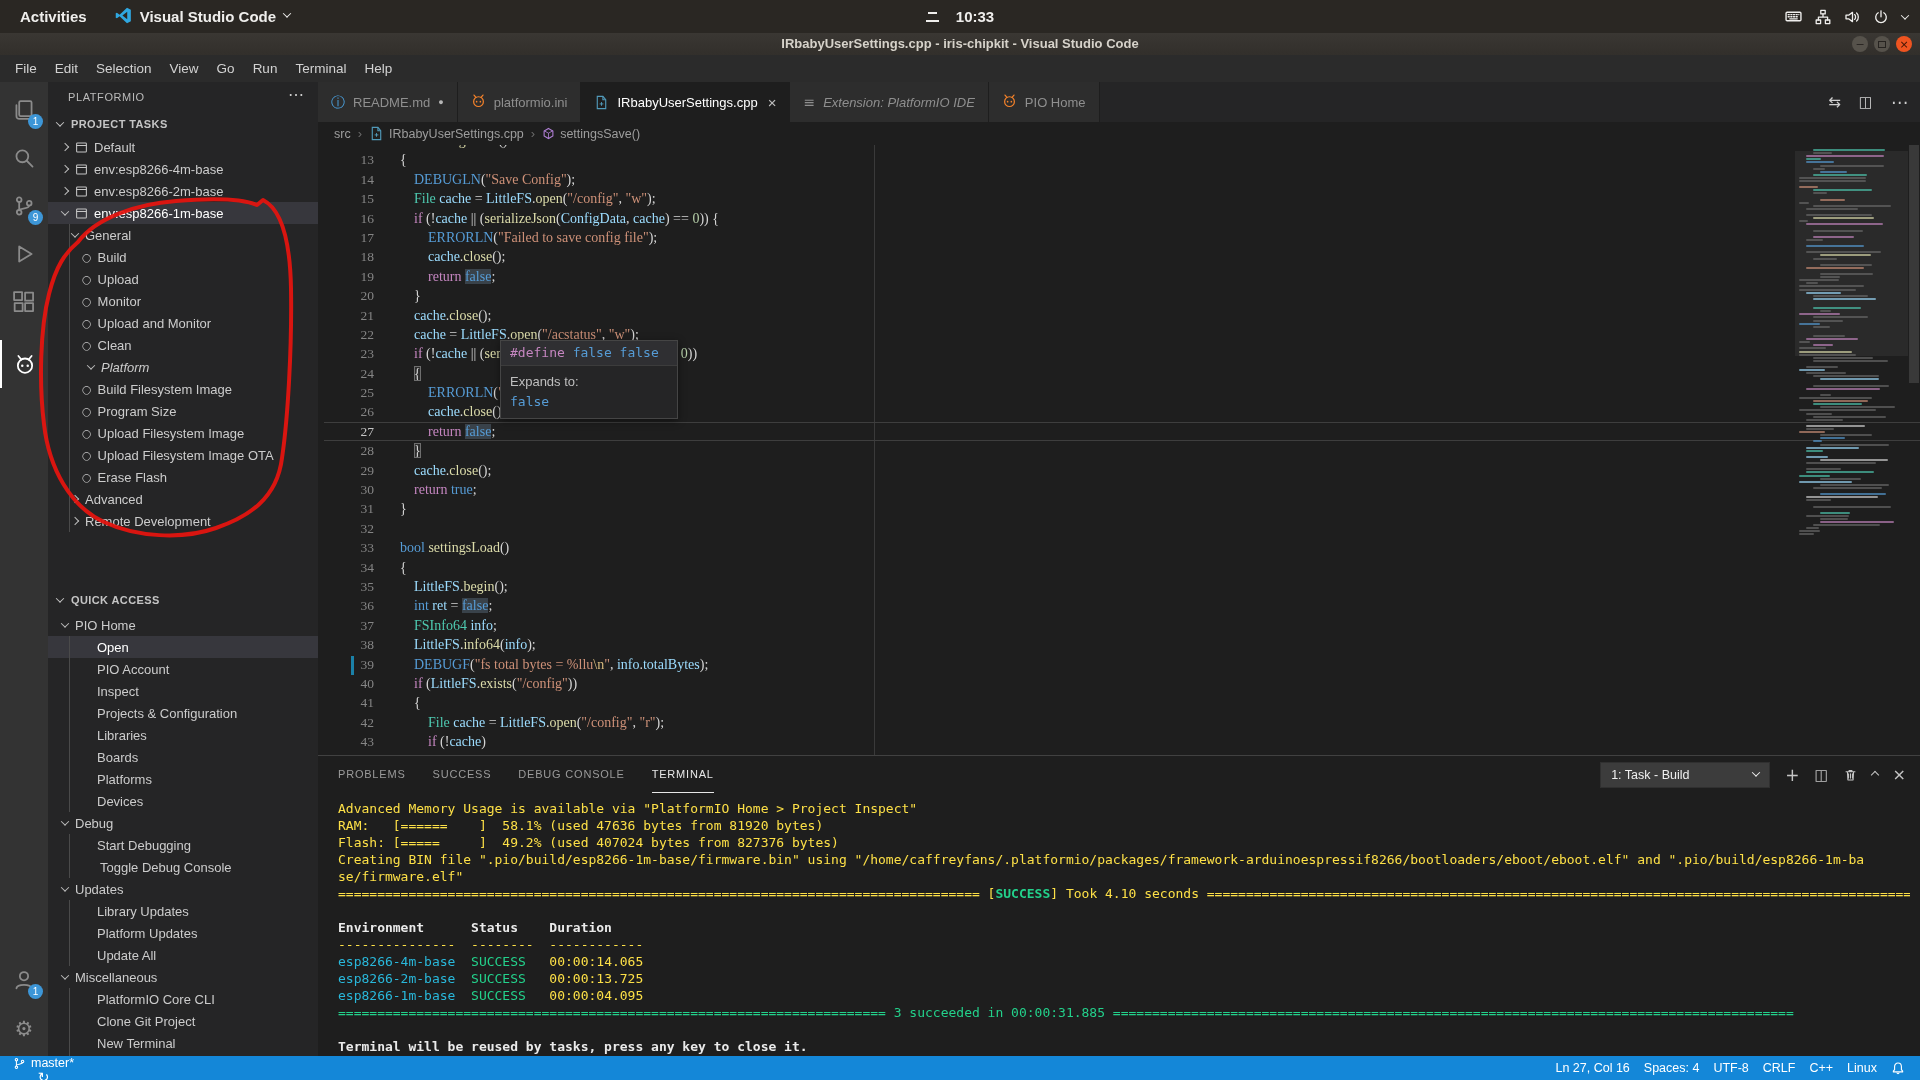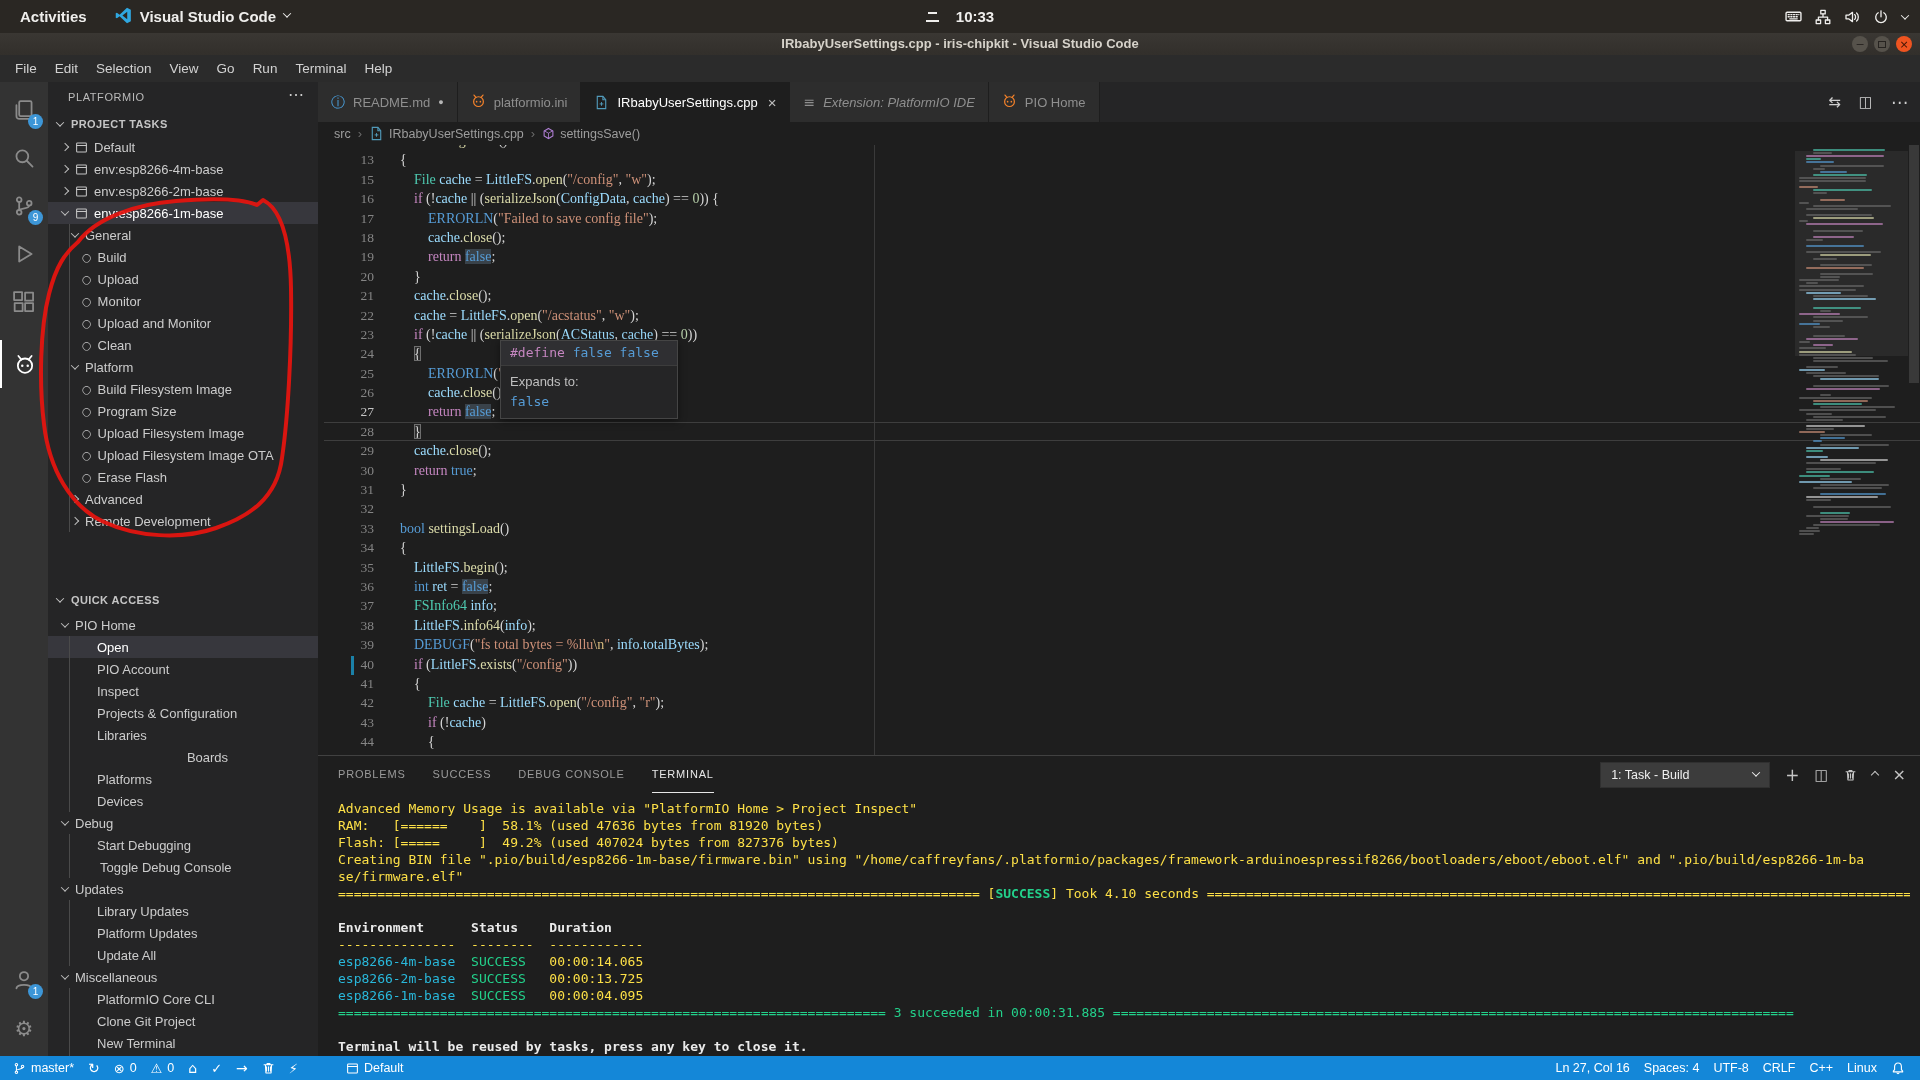--- a/index.html
+++ b/index.html
@@ -116,21 +116,21 @@
   .p-select{width:170px;height:26px;background:#3c3c3c;color:#f0f0f0;font-size:12.5px;display:flex;align-items:center;
             justify-content:space-between;padding:0 10px;box-sizing:border-box;border:1px solid #303030;}
   .p-controls .ug{font-size:15px;}
   .term{position:absolute;left:20px;right:10px;top:44px;bottom:2px;font-family:"DejaVu Sans Mono",monospace;
         font-size:13px;line-height:17px;overflow:hidden;}
   .tline{height:17px;white-space:pre;}
   .tf{color:#fde047;}.tb{color:#eaeaea;font-weight:bold;}.tc{color:#29b8db;}.tg{color:#23d18b;}.tgb{color:#23d18b;font-weight:bold;}
 
   
   .statusbar{position:absolute;left:0;bottom:0;width:1920px;height:24px;color:#ffffff;z-index:7;display:flex;align-items:center;font-size:12.5px;}
-  .sb-left{display:flex;align-items:center;height:100%;padding-left:6px;}
+  .sb-left{display:flex;align-items:center;height:100%;padding-left:6px;flex-direction:column;}
   .sb-right{position:absolute;right:8px;display:flex;align-items:center;height:100%;}
   .sb-item{display:flex;align-items:center;gap:5px;padding:0 7px;height:100%;}
   .sb-item .ug{font-size:13px;}
   .sb-gap{width:34px;}
 
   
   .annot{position:absolute;left:0;top:0;width:1920px;height:1080px;z-index:9;pointer-events:none;}
 </style>
 </head>
 <body>
@@ -361,21 +361,21 @@
             <span class="ug" style="font-size:11px">○</span>
           </span>
           <span>Upload and Monitor</span>
         </div>
         <div class="srow" style="padding-left: 34px;">
           <span class="ricon" style="display: inline-flex; align-items: center;">
             <span class="ug" style="font-size:11px">○</span>
           </span>
           <span>Clean</span>
         </div>
-        <div class="srow" style="padding-left: 24px;">
+        <div class="srow" style="padding-left: 40px; font-style: italic;">
           <span class="chev small down"></span>
           <span>Platform</span>
         </div>
         <div class="srow" style="padding-left: 34px;">
           <span class="ricon" style="display: inline-flex; align-items: center;">
             <span class="ug" style="font-size:11px">○</span>
           </span>
           <span>Build Filesystem Image</span>
         </div>
         <div class="srow" style="padding-left: 34px;">
@@ -429,21 +429,21 @@
         </div>
         <div class="srow" style="padding-left: 49px;">
           <span>Inspect</span>
         </div>
         <div class="srow" style="padding-left: 49px;">
           <span>Projects &amp; Configuration</span>
         </div>
         <div class="srow" style="padding-left: 49px;">
           <span>Libraries</span>
         </div>
-        <div class="srow" style="padding-left: 49px; justify-content: center;">
+        <div class="srow" style="padding-left: 49px;">
           <span>Boards</span>
         </div>
         <div class="srow" style="padding-left: 49px;">
           <span>Platforms</span>
         </div>
         <div class="srow" style="padding-left: 49px;">
           <span>Devices</span>
         </div>
         <div class="srow" style="padding-left: 14px;">
           <span class="chev small down"></span>
@@ -574,20 +574,21 @@
           </span>
           <span>settingsSave()</span>
         </span>
       </div>
 
     <div class="codeview" id="codeview">
       <div class="ruler"></div>
       <div class="lines" id="codelines">
           <div class="crow"><span class="ln">12</span><span class="kb">bool</span><span class="pl"> </span><span class="fn">settingsSave</span><span class="pl">()</span></div>
           <div class="crow"><span class="ln">13</span><span class="pl">{</span></div>
+          <div class="crow"><span class="ln">14</span><span class="pl">    </span><span class="kb">DEBUGLN</span><span class="pl">(</span><span class="st">"Save Config"</span><span class="pl">);</span></div>
           <div class="crow"><span class="ln">15</span><span class="pl">    </span><span class="ty">File</span><span class="pl"> </span><span class="vr">cache</span><span class="pl"> = </span><span class="vr">LittleFS</span><span class="pl">.</span><span class="fn">open</span><span class="pl">(</span><span class="st">"/config"</span><span class="pl">, </span><span class="st">"w"</span><span class="pl">);</span></div>
           <div class="crow"><span class="ln">16</span><span class="pl">    </span><span class="kw">if</span><span class="pl"> (!</span><span class="vr">cache</span><span class="pl"> || (</span><span class="fn">serializeJson</span><span class="pl">(</span><span class="vr">ConfigData</span><span class="pl">, </span><span class="vr">cache</span><span class="pl">) == </span><span class="nm">0</span><span class="pl">)) {</span></div>
           <div class="crow"><span class="ln">17</span><span class="pl">        </span><span class="kb">ERRORLN</span><span class="pl">(</span><span class="st">"Failed to save config file"</span><span class="pl">);</span></div>
           <div class="crow"><span class="ln">18</span><span class="pl">        </span><span class="vr">cache</span><span class="pl">.</span><span class="fn">close</span><span class="pl">();</span></div>
           <div class="crow"><span class="ln">19</span><span class="pl">        </span><span class="kw">return</span><span class="pl"> </span><span class="kb hl">false</span><span class="pl">;</span></div>
           <div class="crow"><span class="ln">20</span><span class="pl">    }</span></div>
           <div class="crow"><span class="ln">21</span><span class="pl">    </span><span class="vr">cache</span><span class="pl">.</span><span class="fn">close</span><span class="pl">();</span></div>
           <div class="crow"><span class="ln">22</span><span class="pl">    </span><span class="vr">cache</span><span class="pl"> = </span><span class="vr">LittleFS</span><span class="pl">.</span><span class="fn">open</span><span class="pl">(</span><span class="st">"/acstatus"</span><span class="pl">, </span><span class="st">"w"</span><span class="pl">);</span></div>
           <div class="crow"><span class="ln">23</span><span class="pl">    </span><span class="kw">if</span><span class="pl"> (!</span><span class="vr">cache</span><span class="pl"> || (</span><span class="fn">serializeJson</span><span class="pl">(</span><span class="vr">ACStatus</span><span class="pl">, </span><span class="vr">cache</span><span class="pl">) == </span><span class="nm">0</span><span class="pl">))</span></div>
           <div class="crow"><span class="ln">24</span><span class="pl">    </span><span class="pl bm">{</span></div>

